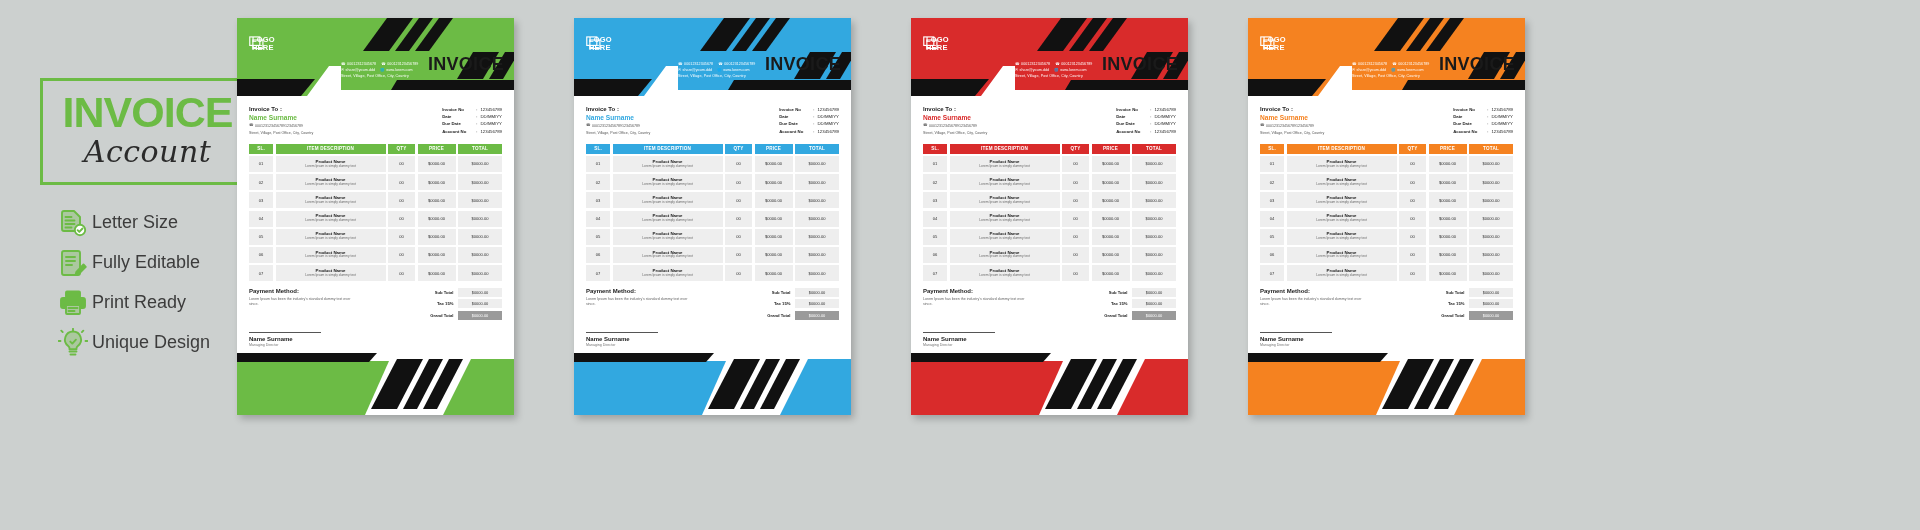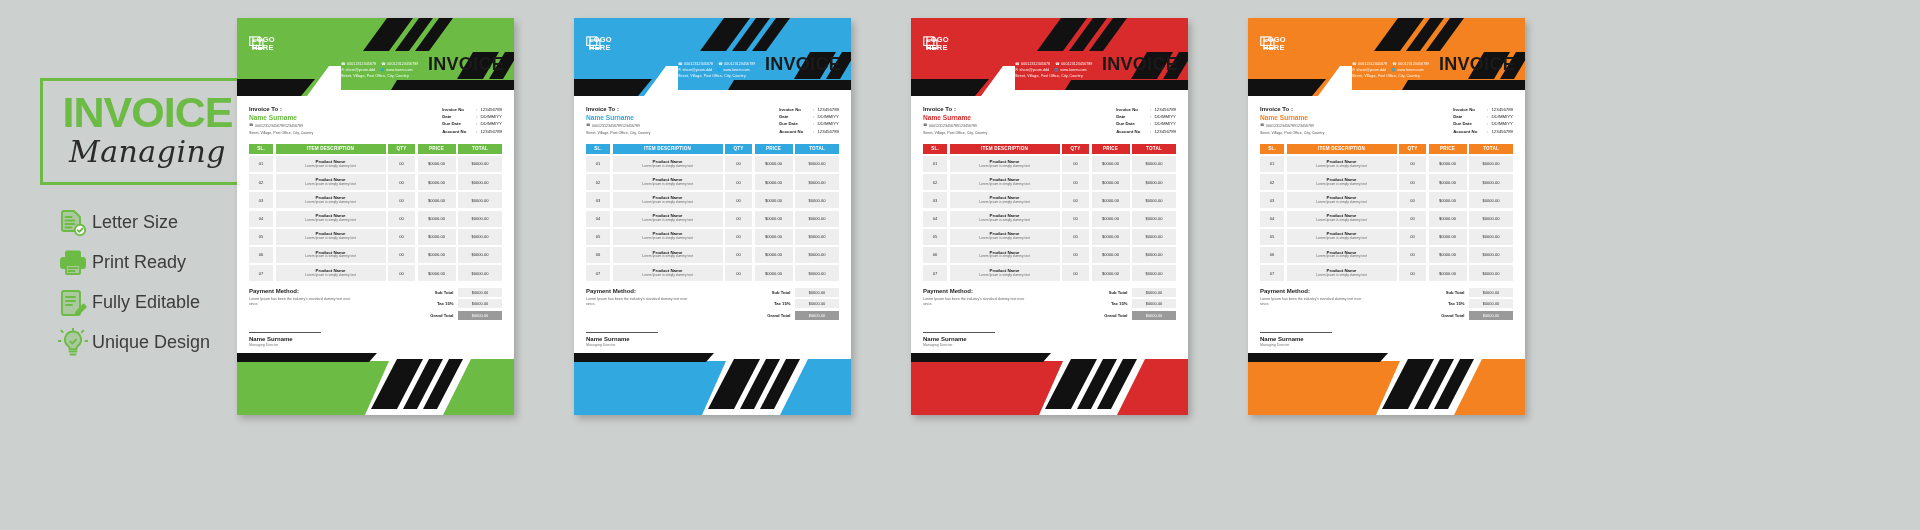--- a/index.html
+++ b/index.html
@@ -121,48 +121,48 @@
 
   
   .ftr { position:absolute; left:0; bottom:0; width:277px; height:62px; }
 </style>
 </head>
 <body>
 
 <div id="promo">
   <div id="promo-box">
     <div id="promo-title">INVOICE</div>
-    <div id="promo-sub">Managing</div>
+    <div id="promo-sub">Account</div>
   </div>
   <div id="feature-list">
       <div class="feat">
     <span class="feat-ico"><svg width="30" height="30" viewBox="0 0 30 30" fill="none" stroke="#6cbb45" stroke-width="1.9" stroke-linecap="round" stroke-linejoin="round">
             <path d="M6 3h10l6 6v12a2 2 0 0 1-2 2H6a2 2 0 0 1-2-2V5a2 2 0 0 1 2-2z" fill="#6cbb45" fill-opacity=".35"></path>
             <path d="M7.5 9h6M7.5 12.5h9M7.5 16h9M7.5 19.5h6"></path>
             <circle cx="22" cy="22" r="5.2" fill="#fff"></circle>
             <path d="M19.6 22.2l1.7 1.7 3.2-3.4"></path>
           </svg></span>
     <span class="feat-lbl">Letter Size</span>
   </div>
       <div class="feat">
     <span class="feat-ico"><svg width="30" height="30" viewBox="0 0 30 30" fill="none" stroke="#6cbb45" stroke-width="1.9" stroke-linecap="round" stroke-linejoin="round">
+            <path d="M6 3h14a2 2 0 0 1 2 2v20a2 2 0 0 1-2 2H6a2 2 0 0 1-2-2V5a2 2 0 0 1 2-2z" fill="#6cbb45" fill-opacity=".35"></path>
+            <path d="M8 9h9M8 13h9M8 17h6"></path>
+            <path d="M25.5 16.5l2.3 2.3-7.2 7.2-3 .8.8-3z" fill="#6cbb45"></path>
+          </svg></span>
+    <span class="feat-lbl">Fully Editable</span>
+  </div>
+      <div class="feat">
+    <span class="feat-ico"><svg width="30" height="30" viewBox="0 0 30 30" fill="none" stroke="#6cbb45" stroke-width="1.9" stroke-linecap="round" stroke-linejoin="round">
             <rect x="8" y="3.5" width="14" height="6" rx="1" fill="#6cbb45"></rect>
             <path d="M5 10h20a2 2 0 0 1 2 2v6a2 2 0 0 1-2 2h-2v-4H7v4H5a2 2 0 0 1-2-2v-6a2 2 0 0 1 2-2z" fill="#6cbb45"></path>
             <rect x="8" y="17" width="14" height="9" rx="1" fill="#6cbb45" fill-opacity=".35"></rect>
             <path d="M10.5 20h9M10.5 23h6"></path>
           </svg></span>
     <span class="feat-lbl">Print Ready</span>
-  </div>
-      <div class="feat">
-    <span class="feat-ico"><svg width="30" height="30" viewBox="0 0 30 30" fill="none" stroke="#6cbb45" stroke-width="1.9" stroke-linecap="round" stroke-linejoin="round">
-            <path d="M6 3h14a2 2 0 0 1 2 2v20a2 2 0 0 1-2 2H6a2 2 0 0 1-2-2V5a2 2 0 0 1 2-2z" fill="#6cbb45" fill-opacity=".35"></path>
-            <path d="M8 9h9M8 13h9M8 17h6"></path>
-            <path d="M25.5 16.5l2.3 2.3-7.2 7.2-3 .8.8-3z" fill="#6cbb45"></path>
-          </svg></span>
-    <span class="feat-lbl">Fully Editable</span>
   </div>
       <div class="feat">
     <span class="feat-ico"><svg width="30" height="30" viewBox="0 0 30 30" fill="none" stroke="#6cbb45" stroke-width="1.9" stroke-linecap="round" stroke-linejoin="round">
             <path d="M15 3.5a8 8 0 0 1 4.8 14.4c-.9.7-1.3 1.5-1.3 2.4v1h-7v-1c0-.9-.4-1.7-1.3-2.4A8 8 0 0 1 15 3.5z" fill="#6cbb45" fill-opacity=".35"></path>
             <path d="M11.5 23.5h7M12.5 26.5h5"></path>
             <path d="M12.3 13.6l2 2 3.6-3.9"></path>
             <path d="M15 .8v2M27.5 13h2M.5 13h2M23.9 4.1l1.4-1.4M4.7 4.1L3.3 2.7"></path>
           </svg></span>
     <span class="feat-lbl">Unique Design</span>
   </div>

